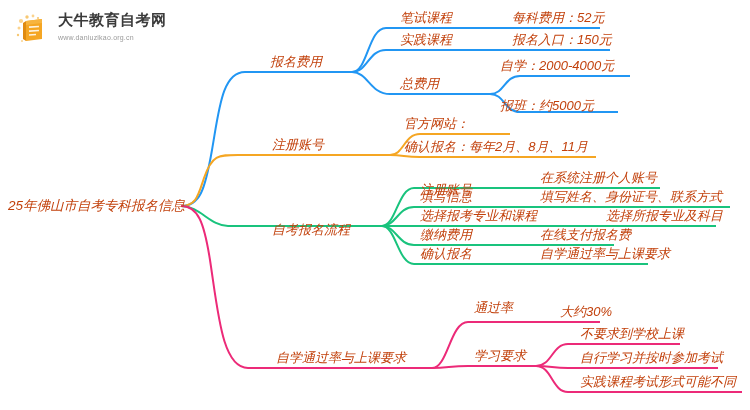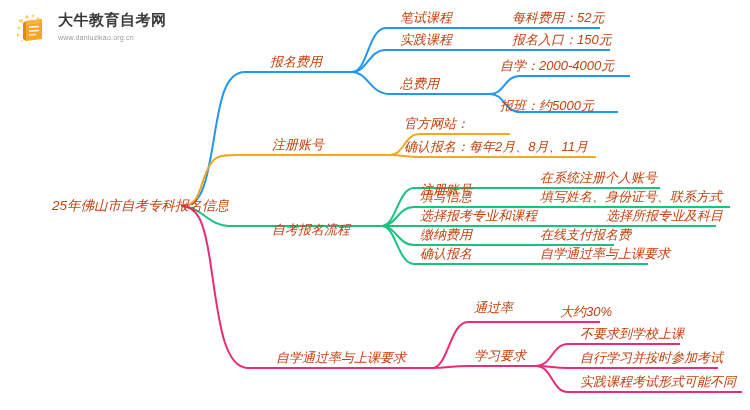--- a/index.html
+++ b/index.html
@@ -65,21 +65,20 @@
     position: absolute;
     white-space: nowrap;
     font-size: 13px;
     line-height: 16px;
     color: #c2410c;
     transform: translateY(-50%);
     font-style: italic;
   }
   .node.root {
     font-size: 13.5px;
-    margin-left: 44px;
   }
 </style>
 </head>
 <body>
 
 <div id="logo-block">
   <span id="logo-icon">
     <svg width="40" height="36" viewBox="0 0 40 36" xmlns="http://www.w3.org/2000/svg">
       <circle cx="7" cy="9" r="2.1" fill="#fbd38d"></circle>
       <circle cx="13" cy="5" r="1.7" fill="#f7c873"></circle>

